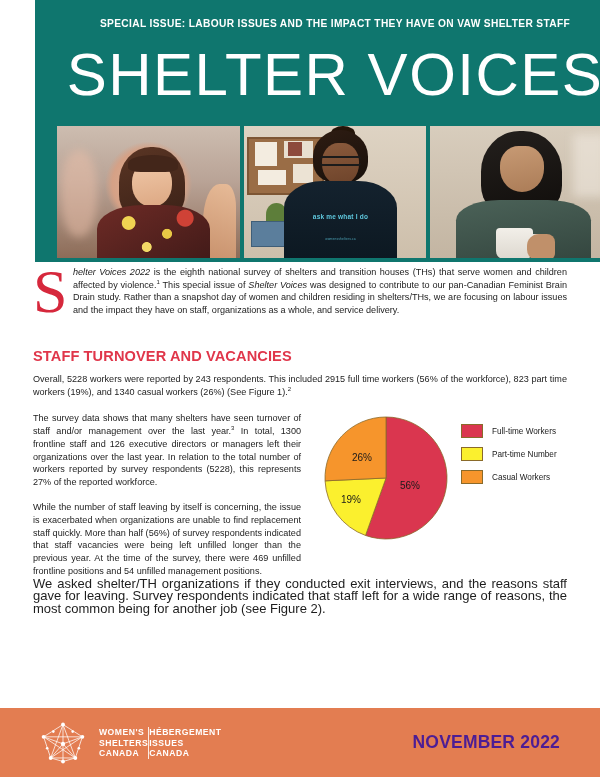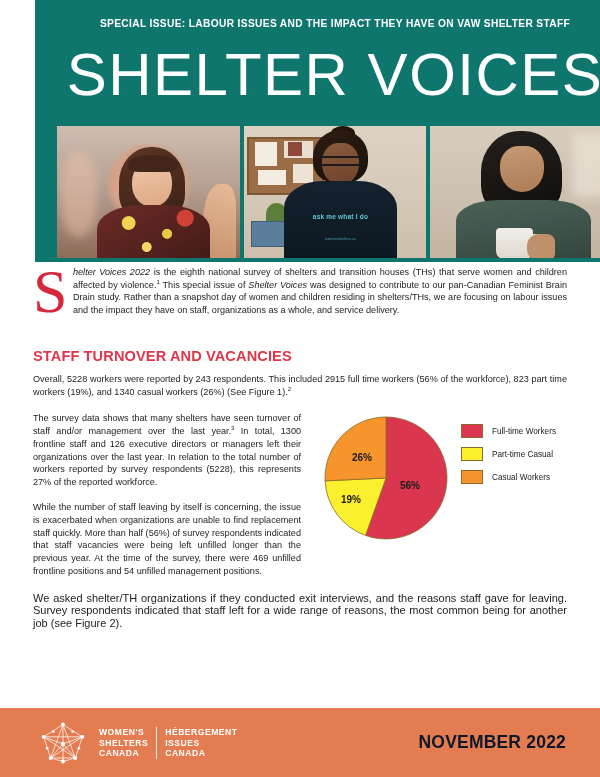--- a/index.html
+++ b/index.html
@@ -322,21 +322,21 @@
     display: flex;
     align-items: flex-start;
     gap: 10px;
   }
 
   .pie-box { position: relative; width: 128px; height: 128px; flex: 0 0 auto; }
   .pie-svg { display: block; }
   .slice-label {
     position: absolute;
     font-size: 10px;
-    font-weight: bold;
+    font-weight: normal;
     color: #1a1a1a;
   }
   .lbl-full  { left: 77px; top: 66px; }
   .lbl-part  { left: 18px; top: 80px; }
   .lbl-cas   { left: 29px; top: 38px; }
 
   .legend { padding-top: 10px; }
   .legend-row {
     display: flex;
     align-items: center;
@@ -348,22 +348,21 @@
     border: 1px solid #8a6a2a;
     flex: 0 0 auto;
   }
   .legend-label {
     font-size: 8.2px;
     color: #1a1a1a;
     white-space: nowrap;
   }
 
   .closing {
-    margin-top: 14px;
-    font-size: 11px;
+    font-size: 13px;
     line-height: 12.6px;
     color: #1d1d1d;
     text-align: justify;
   }
 
   
   .footer {
     position: absolute;
     left: 0; bottom: 0;
     width: 600px;
@@ -374,37 +373,35 @@
     position: absolute;
     left: 36px; top: 13px;
     display: flex;
     align-items: center;
     gap: 9px;
   }
   .logo-mark { width: 54px; height: 44px; display: block; }
   .logo-text {
     display: flex;
     align-items: stretch;
-    gap: 8px;
   }
   .logo-col {
     color: #ffffff;
     font-size: 8.6px;
     font-weight: bold;
     line-height: 10.6px;
     letter-spacing: 0.5px;
   }
   .logo-col.second {
     border-left: 1px solid rgba(255,255,255,0.85);
-    padding-left: 8px;
   }
   .footer-date {
     position: absolute;
-    right: 34px; top: 24px;
-    color: #0f172a;
+    right: 40px; top: 24px;
+    color: #4c1d95;
     font-size: 17.5px;
     font-weight: bold;
     letter-spacing: 0.2px;
   }
 </style>
 </head>
 <body>
 
 <div class="page">
 
@@ -490,21 +487,21 @@
             <span class="slice-label lbl-cas">26%</span>
           </div>
 
           <div class="legend">
             <div class="legend-row">
               <span class="swatch" style="background: rgb(218, 54, 79);"></span>
               <span class="legend-label">Full-time Workers</span>
             </div>
             <div class="legend-row">
               <span class="swatch" style="background: rgb(251, 240, 46);"></span>
-              <span class="legend-label">Part-time Casual</span>
+              <span class="legend-label">Part-time Number</span>
             </div>
             <div class="legend-row">
               <span class="swatch" style="background: rgb(246, 149, 44);"></span>
               <span class="legend-label">Casual Workers</span>
             </div>
           </div>
 
         </div>
       </div>
 

